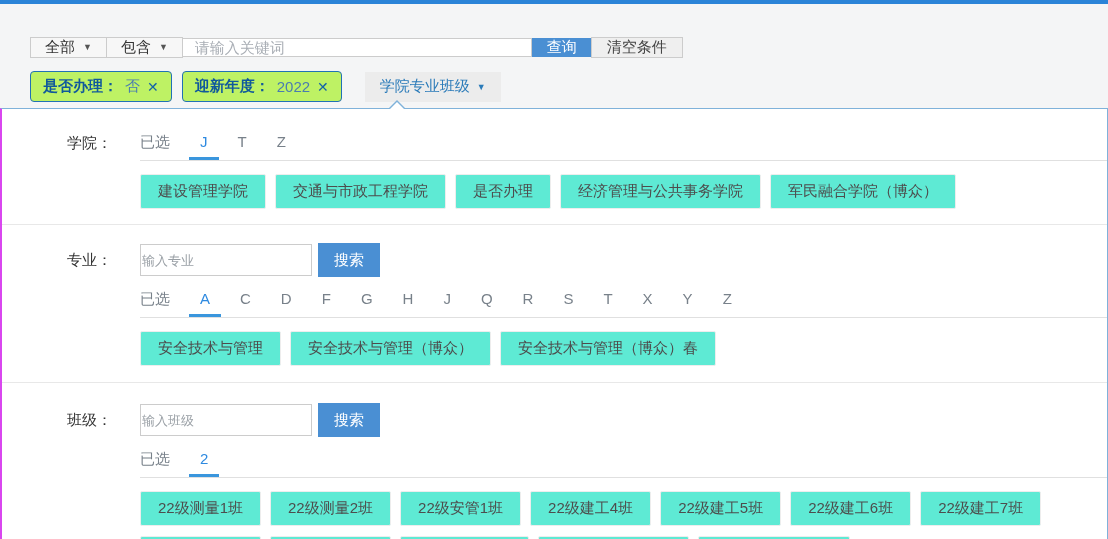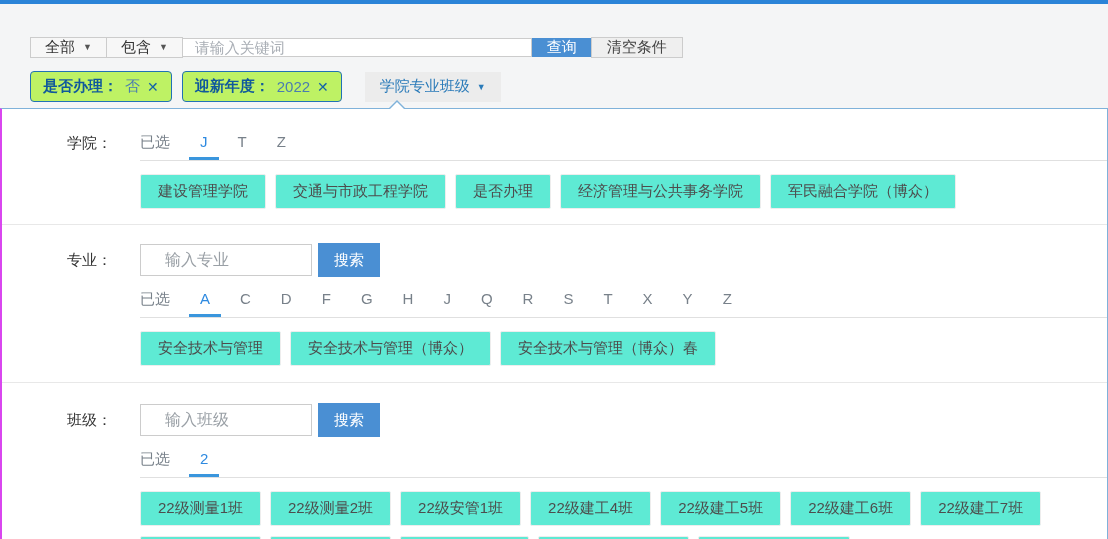--- a/index.html
+++ b/index.html
@@ -49,22 +49,22 @@
   .sec-label { width:110px; flex-shrink:0; text-align:right; color:#333; font-size:15px; }
   .sec-content { flex:1; min-width:0; margin-left:28px; }
 
   .sec-college { padding:22px 0 15px 0; }
   .sec-college .sec-label { padding-top:3px; }
   .sec-major { padding:18px 0 16px 0; }
   .sec-major .sec-label, .sec-class .sec-label { padding-top:8px; }
   .sec-class { padding:20px 0 0 0; }
 
   .search-row { display:flex; align-items:center; height:34px; }
-  .sec-input { width:172px; height:32px; border:1px solid #ccc; padding:0 24px;
-    font-size:16px; color:#333; outline:none; }
+  .sec-input { width:172px; height:32px; border:1px solid #ccc; padding:0 1px;
+    font-size:13px; color:#333; outline:none; }
   .sec-input::placeholder { color:#9aa0a6; }
   .btn-search { height:34px; margin-left:6px; padding:8px 16px; background:var(--accent,#4a8fd3);
     color:#fff; border:none; font-size:15px; cursor:pointer; }
 
   .tabbar { display:flex; border-bottom:1px solid #e0e0e0; margin-top:2px; }
   .search-row + .tabbar { margin-top:13px; }
   .tab { font-size:15px; color:#78818a; padding:0 11px 8px 11px; margin-right:8px;
     cursor:pointer; white-space:nowrap; }
   .tab.first { padding-left:0; }
   .tab.active { color:var(--tabactive,#2e8ae0); box-shadow:inset 0 -3px 0 var(--underline,#3a96dd); }

